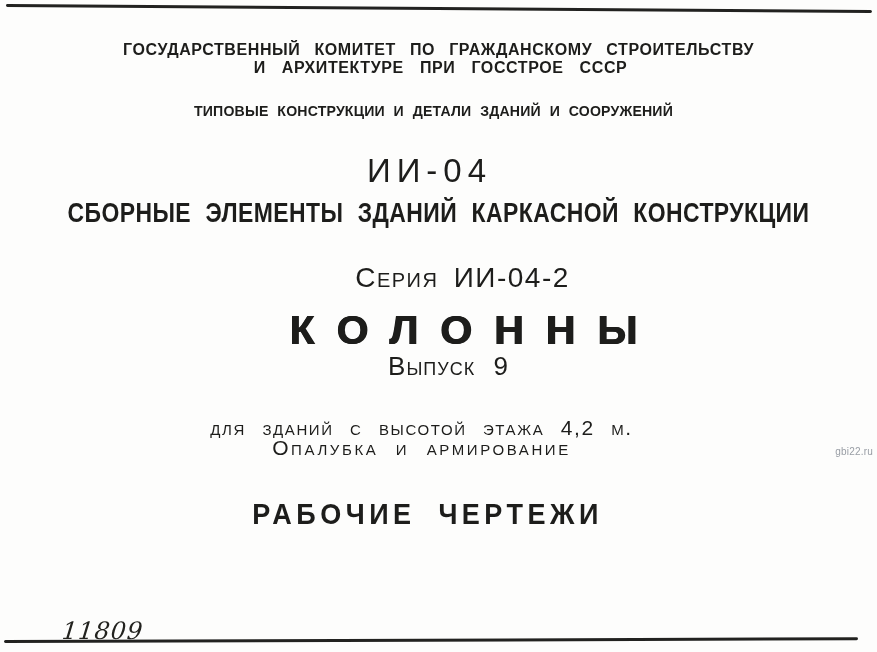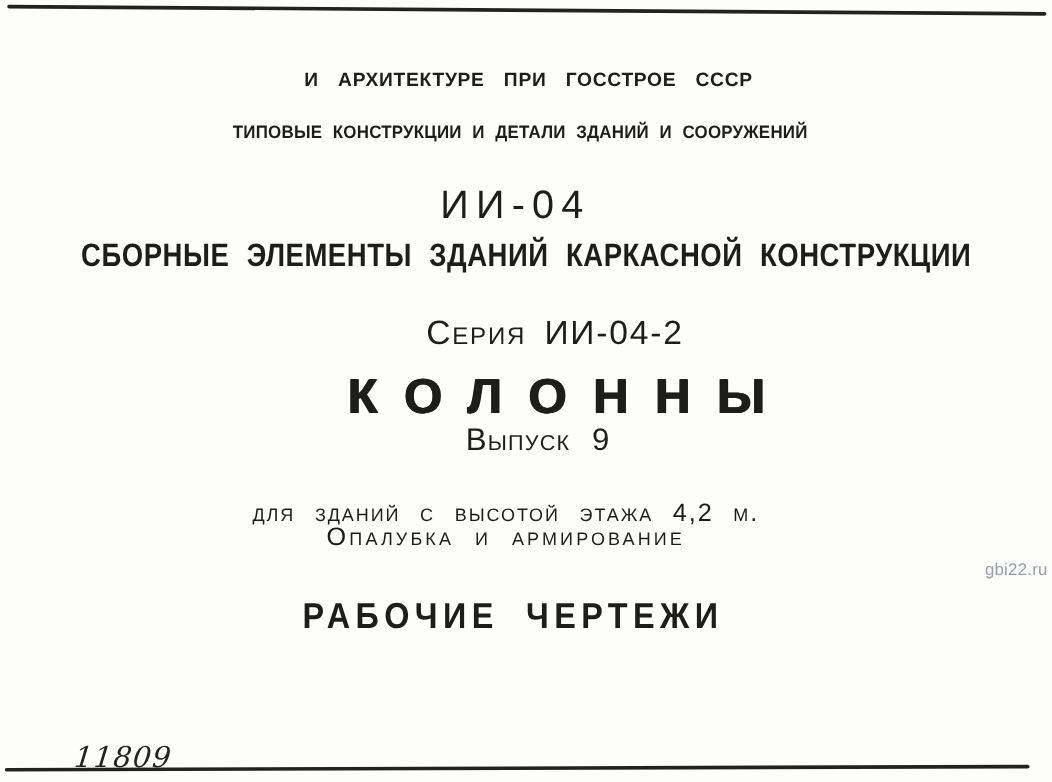--- a/index.html
+++ b/index.html
@@ -124,24 +124,23 @@
     font-size: 30px;
     font-weight: bold;
     letter-spacing: 5px;
     word-spacing: 12px;
     transform: translateX(-11px) scaleX(0.9);
   }
   .watermark {
     position: absolute;
     top: 446px;
     right: 4px;
-    font-size: 14px;
+    font-size: 10px;
     color: #989da4;
     letter-spacing: 0.2px;
-    margin-top: 20px;
   }
   .inventory-number {
     position: absolute;
     left: 62px;
     top: 619px;
     font-family: "DejaVu Serif", serif;
     font-style: italic;
     font-size: 24px;
     letter-spacing: 1px;
     color: #23231f;
@@ -149,20 +148,21 @@
     line-height: 1;
   }
 </style>
 </head>
 <body>
 
 <div class="page">
 
   <div class="rule rule-top"></div>
 
+  <div class="tline committee-1">ГОСУДАРСТВЕННЫЙ КОМИТЕТ ПО ГРАЖДАНСКОМУ СТРОИТЕЛЬСТВУ</div>
 
   <div class="tline committee-2">И АРХИТЕКТУРЕ ПРИ ГОССТРОЕ СССР</div>
 
   <div class="tline series-caption">ТИПОВЫЕ КОНСТРУКЦИИ И ДЕТАЛИ ЗДАНИЙ И СООРУЖЕНИЙ</div>
 
   <div class="tline doc-code">ИИ-04</div>
 
   <div class="tline code-subtitle">СБОРНЫЕ ЭЛЕМЕНТЫ ЗДАНИЙ КАРКАСНОЙ КОНСТРУКЦИИ</div>
 
   <div class="tline series-designation">Серия ИИ-04-2</div>

